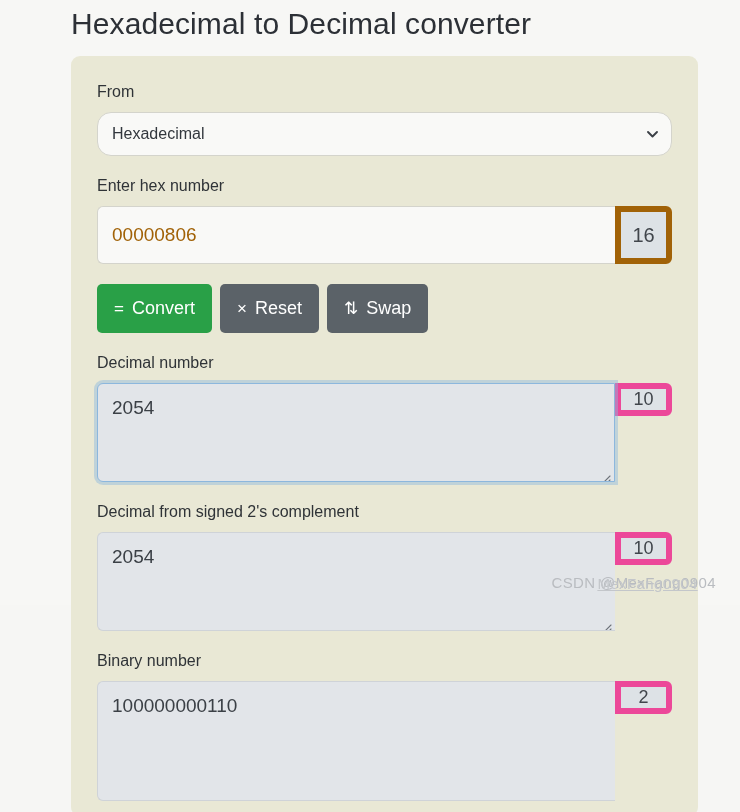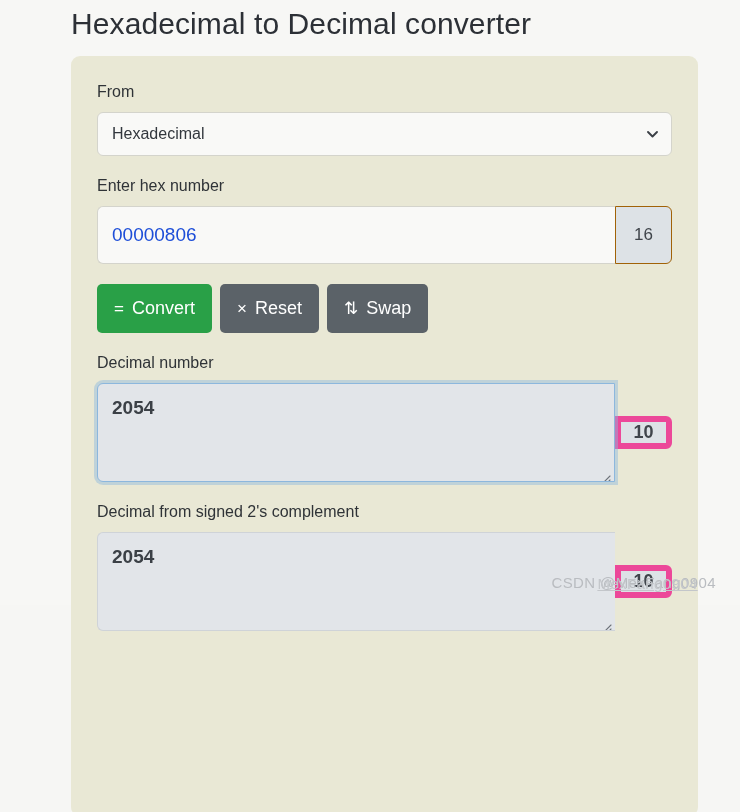--- a/index.html
+++ b/index.html
@@ -54,21 +54,21 @@
   }
   .select-wrap {
     position: relative;
     width: 100%;
   }
   .select-box {
     width: 100%;
     height: 44px;
     background: #f9f9f7;
     border: 1px solid #d4d4cc;
-    border-radius: 6px;
+    border-radius: 14px;
     font-size: 16px;
     color: #32373d;
     padding: 0 34px 0 14px;
     display: flex;
     align-items: center;
     line-height: 42px;
     white-space: nowrap;
     overflow: hidden;
   }
   .chev {
@@ -91,33 +91,33 @@
   }
   .input-main {
     flex: 1 1 auto;
     min-width: 0;
     background: #f9f9f7;
     border: 1px solid #d4d4cc;
     border-right: none;
     border-radius: 6px 0 0 6px;
     height: 58px;
     font-size: 19px;
-    color: #1d4ed8;
+    color: #a16207;
     padding: 0 14px;
     display: flex;
     align-items: center;
     line-height: 56px;
   }
   .input-suffix {
     flex: 0 0 auto;
     width: 57px;
     background: #dde2e6;
-    border: 1px solid #a16207;
+    border: 6px solid #a16207;
     border-radius: 0 6px 6px 0;
-    font-size: 17px;
+    font-size: 20px;
     color: #40454b;
     display: flex;
     align-items: center;
     justify-content: center;
     text-align: right;
   }
 
   .btn-row {
     display: flex;
     gap: 8px;
@@ -137,22 +137,21 @@
     cursor: pointer;
     white-space: nowrap;
   }
   .btn-green { background: #29a047; }
   .btn-gray  { background: #5b6268; }
   .btn-ic { font-size: 17px; line-height: 1; display: inline-block; }
 
   .ta-group {
     display: flex;
     width: 100%;
-    align-items: center;
-    font-weight: bold;
+    align-items: flex-start;
   }
   .ta-main {
     position: relative;
     flex: 1 1 auto;
     min-width: 0;
     height: 99px;
     background: #e2e5e9;
     border: 1px solid #cfd3d8;
     border-right: none;
     border-radius: 6px 0 0 6px;
@@ -285,20 +284,29 @@
           <span class="resize-handle">
             <svg width="12" height="12" viewBox="0 0 12 12">
                 <path d="M11 4 L4 11 M11 8 L8 11" stroke="#6e737a" stroke-width="1.1" fill="none" stroke-linecap="round"></path>
               </svg>
           </span>
         </div>
         <div class="ta-suffix">10</div>
       </div>
     </div>
 
+    <div class="group">
+      <span class="field-label">Binary number</span>
+      <div class="ta-group">
+        <div class="ta-main ta-tall">
+          <span>100000000110</span>
+        </div>
+        <div class="ta-suffix">2</div>
+      </div>
+    </div>
 
   </div>
 
   <div class="watermark">
     <span>CSDN @MexFang0904</span>
     <span class="dup">MexFang0904</span>
   </div>
 
 </div>
 

